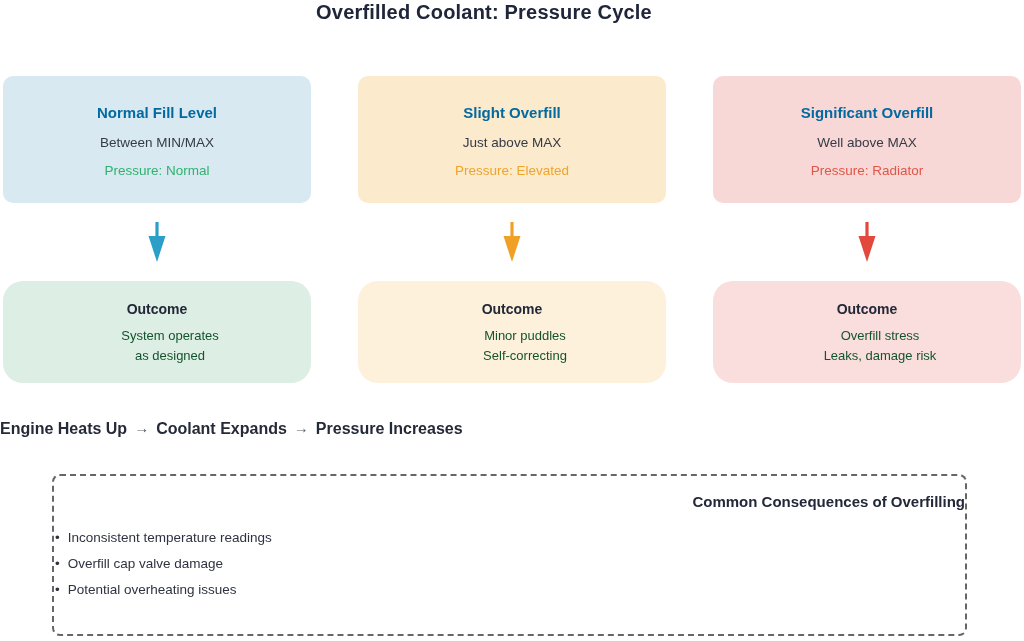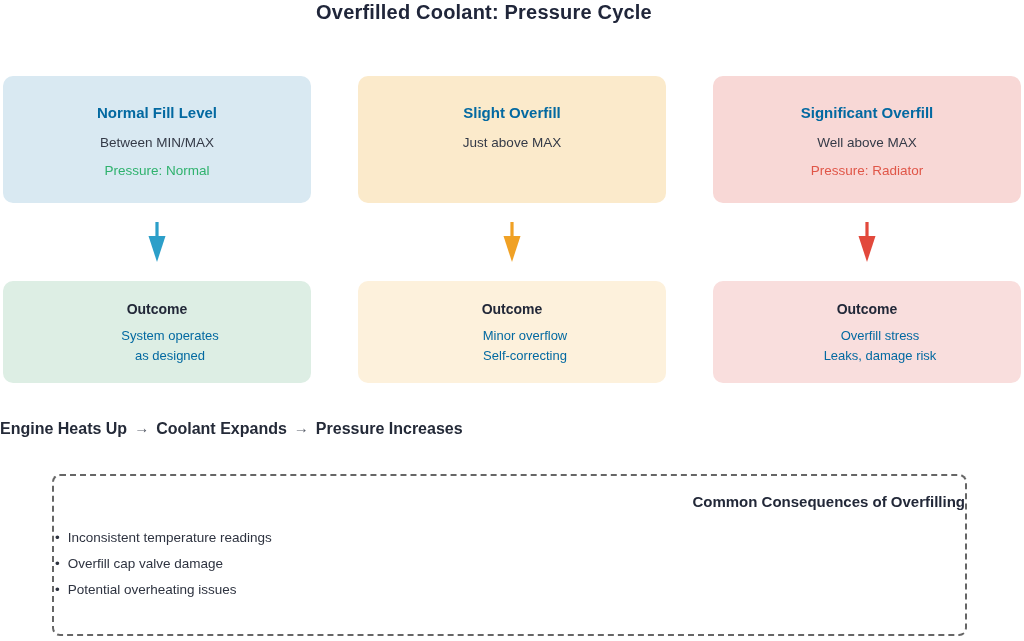--- a/index.html
+++ b/index.html
@@ -62,35 +62,35 @@
     display: flex;
     align-items: center;
     justify-content: center;
     color: var(--accent);
   }
 
   .outcome-card {
     width: 100%;
     height: 102px;
     box-sizing: border-box;
-    border-radius: 10px;
+    border-radius: 20px;
     background: var(--outcome-bg);
     text-align: center;
     padding-top: 20px;
   }
   .outcome-title {
     font-size: 14px;
     font-weight: bold;
     color: #222838;
     margin: 0 0 9px 0;
   }
   .outcome-line {
     font-size: 13px;
     line-height: 20px;
-    color: #0369a1;
+    color: #14532d;
     margin: 0;
     padding-left: 26px;
   }
 
   .flow {
     text-align: left;
     margin-top: 37px;
     font-size: 16px;
     font-weight: bold;
     color: #242a38;
@@ -162,30 +162,31 @@
         <p class="outcome-title">Outcome</p>
         <p class="outcome-line">System operates</p>
         <p class="outcome-line">as designed</p>
       </div>
     </div>
 
     <div class="column" style="--card-bg: #fbeacb; --outcome-bg: #fdf1dc; --accent: #f0a125; --pressure: #efa42c;">
       <div class="state-card">
         <p class="card-title">Slight Overfill</p>
         <p class="card-detail">Just above MAX</p>
+        <p class="card-pressure">Pressure: Elevated</p>
       </div>
       <div class="arrow-zone">
         <svg width="18" height="40" viewBox="0 0 18 40">
           <rect x="7.4" y="0" width="3.2" height="17" fill="currentColor"></rect>
           <polygon points="0.5,14 17.5,14 9,40" fill="currentColor"></polygon>
         </svg>
       </div>
       <div class="outcome-card">
         <p class="outcome-title">Outcome</p>
-        <p class="outcome-line">Minor overflow</p>
+        <p class="outcome-line">Minor puddles</p>
         <p class="outcome-line">Self-correcting</p>
       </div>
     </div>
 
     <div class="column" style="--card-bg: #f8d8d6; --outcome-bg: #f9dedd; --accent: #e2493c; --pressure: #e05648;">
       <div class="state-card">
         <p class="card-title">Significant Overfill</p>
         <p class="card-detail">Well above MAX</p>
         <p class="card-pressure">Pressure: Radiator</p>
       </div>

